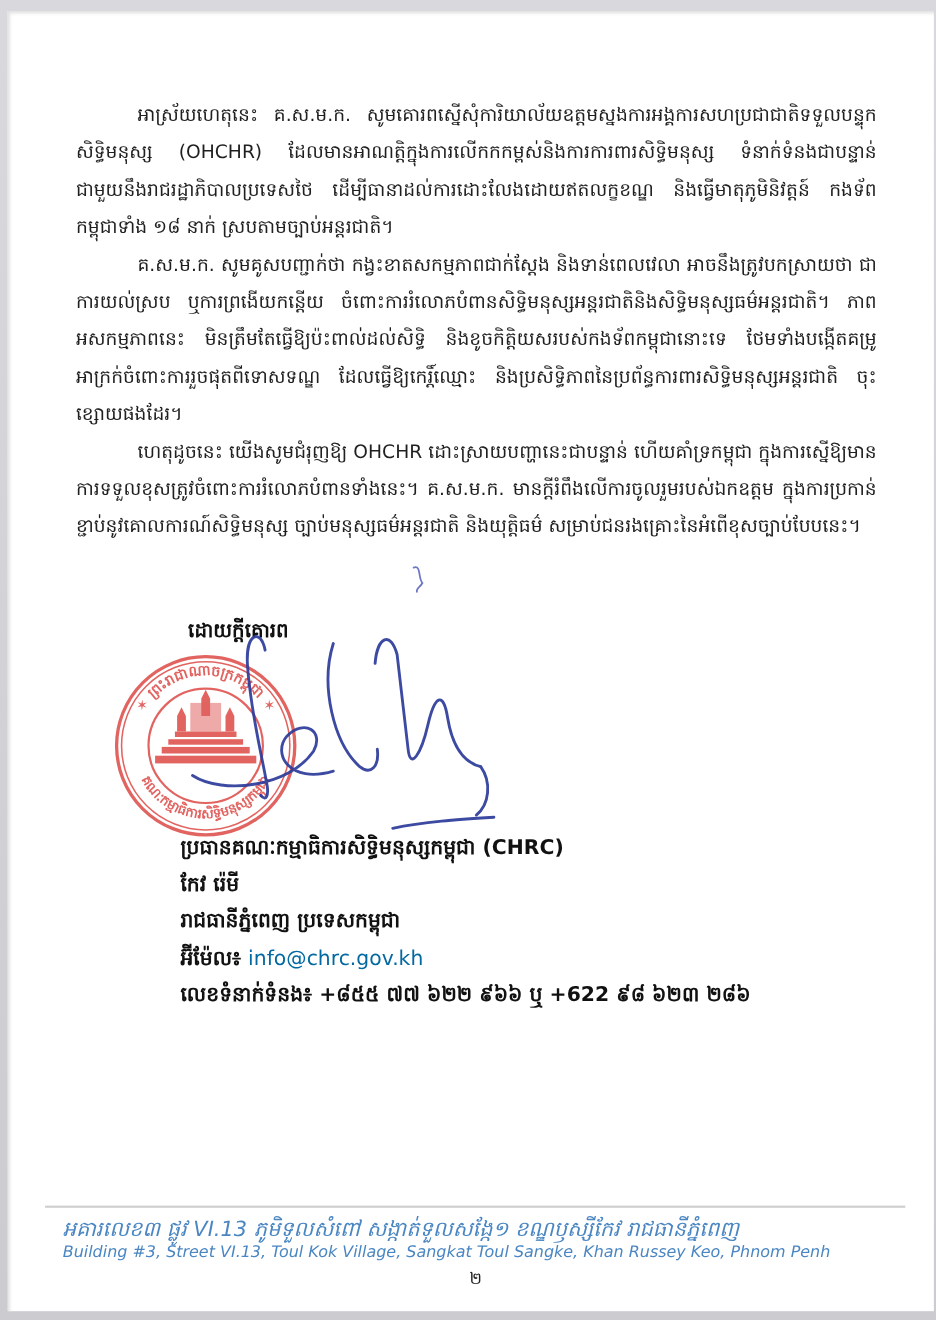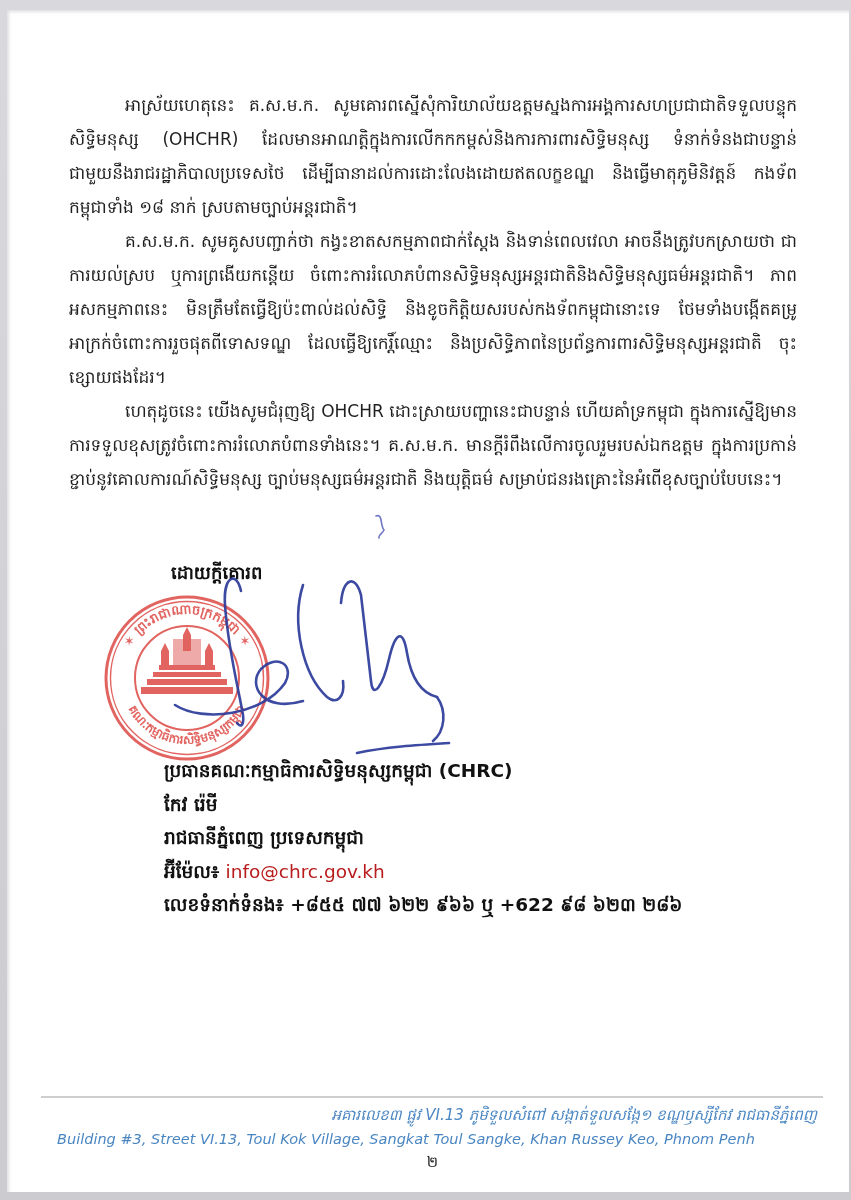--- a/index.html
+++ b/index.html
@@ -32,28 +32,28 @@
     color:#111;font-size:18px;font-weight:bold;text-align:right;
   }
   .stamp-svg{position:absolute;left:92px;top:583px;width:176px;height:170px;opacity:.88;}
   .signature-svg{position:absolute;left:138px;top:553px;width:330px;height:215px;}
   .pen-mark-svg{position:absolute;left:366px;top:504px;width:16px;height:26px;}
   .sig-block{
     position:absolute;left:157px;top:744px;width:560px;
     color:#111;font-size:18.5px;line-height:33.5px;font-weight:bold;
   }
   .sig-block .row{white-space:nowrap;}
-  .sig-block .plain{font-weight:normal;color:#b91c1c;}
+  .sig-block .plain{font-weight:normal;color:#0369a1;}
   .footer-rule{
     position:absolute;left:34px;top:1086px;width:782px;height:0;
     border-top:2px solid #cfcfcf;
   }
   .footer-km{
     position:absolute;left:50px;top:1095px;width:760px;
-    color:#4a86c2;font-size:15px;font-style:italic;text-align:right;
+    color:#4a86c2;font-size:19px;font-style:italic;
   }
   .footer-en{
     position:absolute;left:50px;top:1121px;width:766px;
     color:#4a86c2;font-size:14.5px;font-style:italic;
     display:flex;
   }
   .page-number{
     position:absolute;left:0;top:1142px;width:851px;text-align:center;
     color:#222;font-size:15px;
   }

